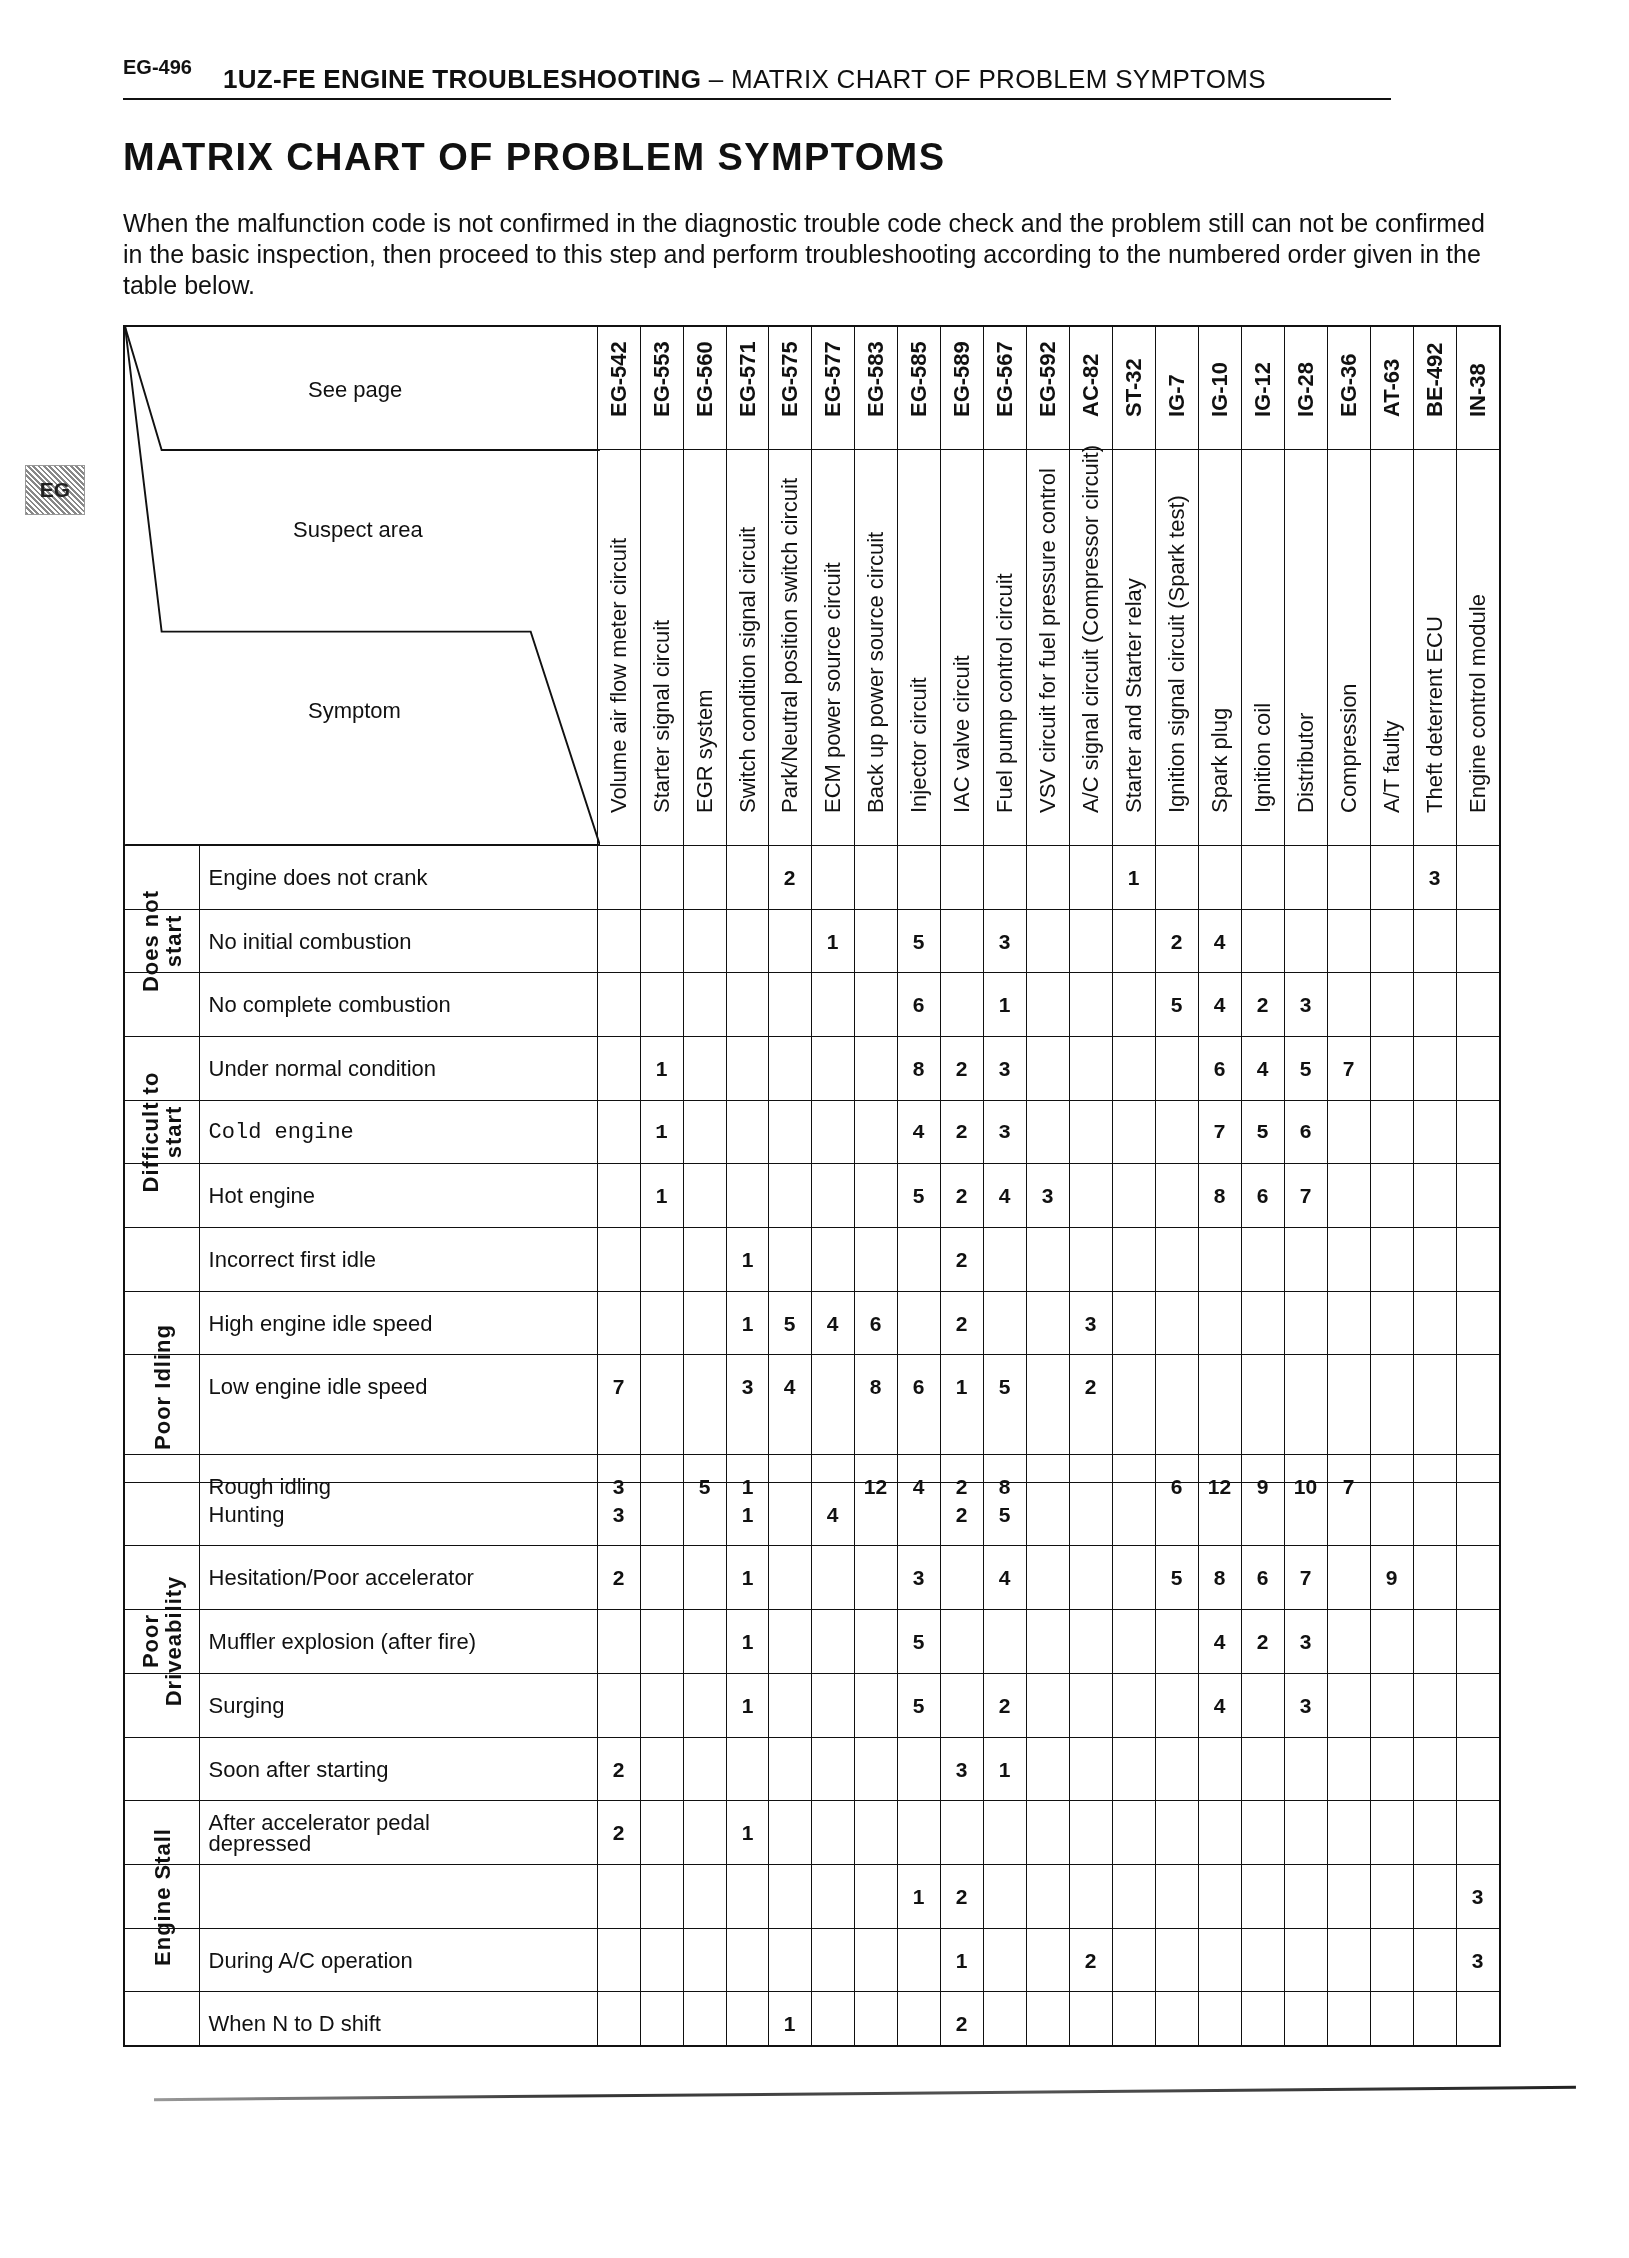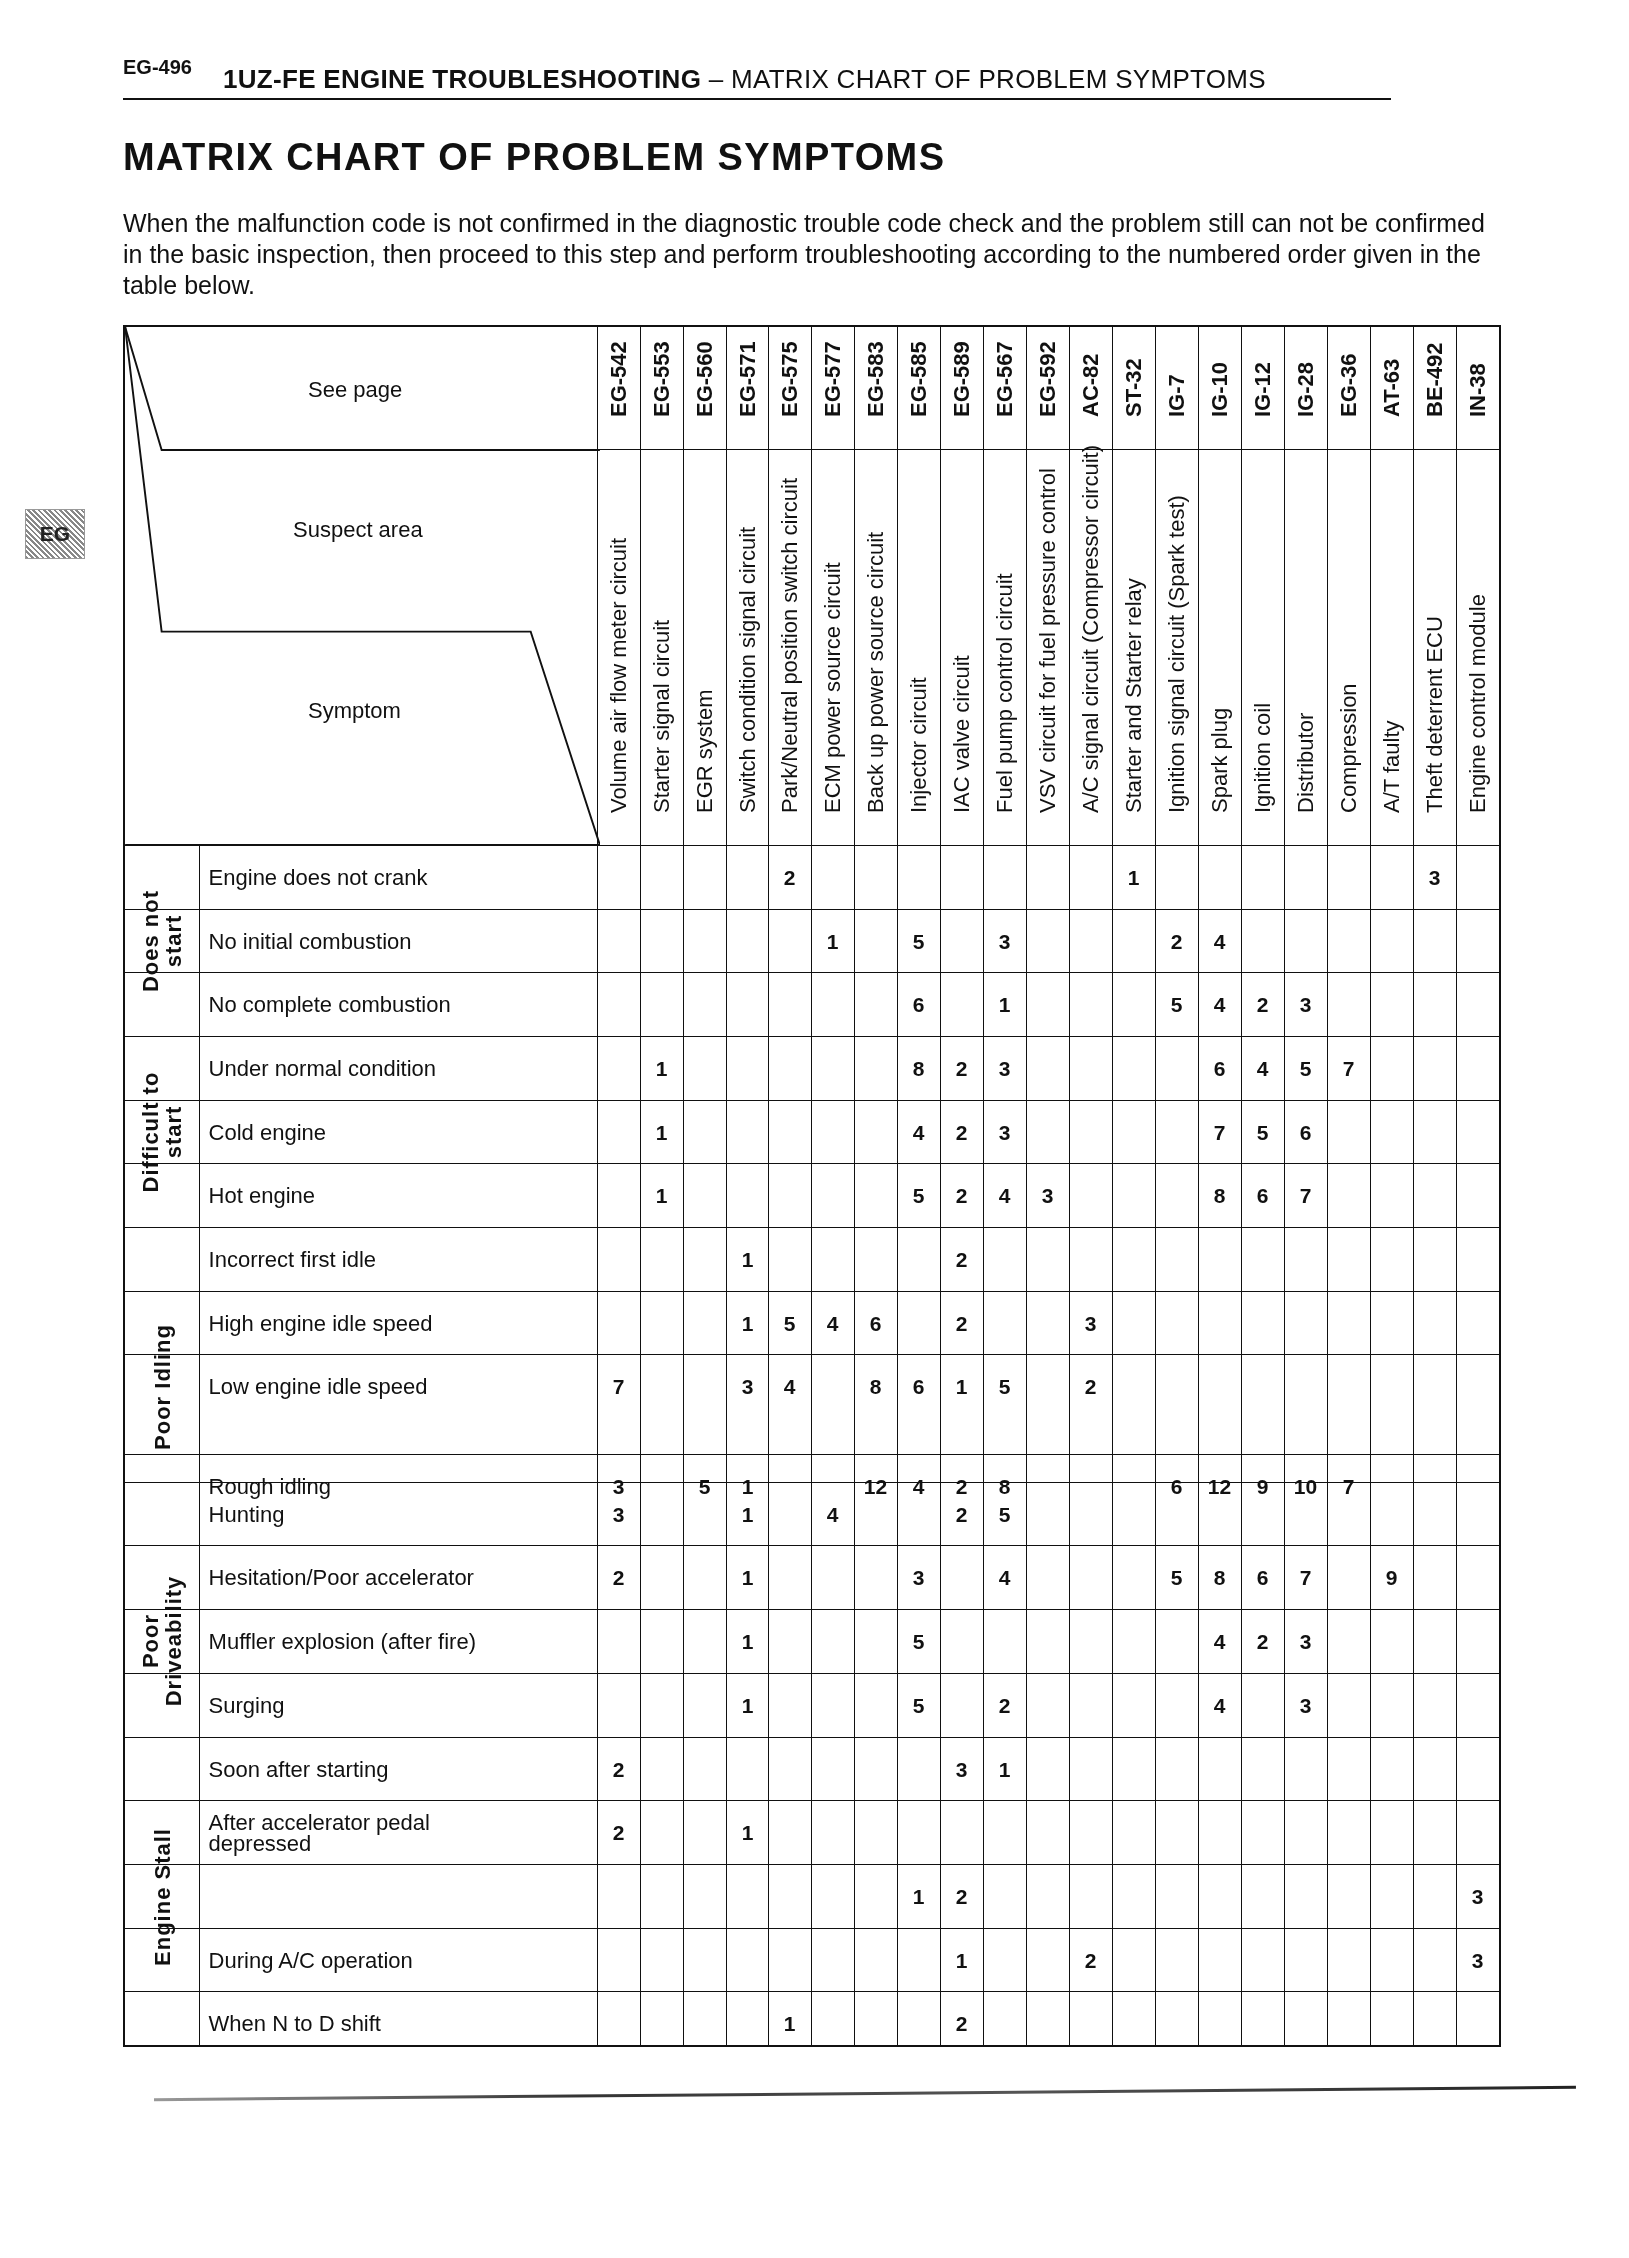--- a/index.html
+++ b/index.html
@@ -3,21 +3,21 @@
 <meta charset="utf-8">
 <style>
   html, body { margin:0; padding:0; background:#fff; }
   body { width:1629px; height:2259px; position:relative; overflow:hidden; font-family:"Liberation Sans", sans-serif; color:#111; }
   .running-head { position:absolute; left:123px; top:56px; width:1268px; height:42px; border-bottom:2.9px solid #111; }
   .page-num { position:absolute; left:0; top:0; font-size:20px; font-weight:bold; }
   .run-title { position:absolute; left:100px; top:7.7px; font-size:26px; letter-spacing:0.3px; }
   .run-title b { font-weight:bold; }
   .main-title { position:absolute; left:123px; top:136px; font-size:38px; font-weight:bold; letter-spacing:1.4px; }
   .intro { position:absolute; left:123px; top:208px; width:1383px; font-size:25px; line-height:31px; }
-  .side-tab { position:absolute; left:25px; top:465px; width:58px; height:48px; background:repeating-linear-gradient(45deg,#888 0 1.9px,#fff 1.9px 3.8px); border:1px solid #999; font-size:21px; font-weight:bold; display:flex; align-items:center; justify-content:center; color:#222;margin-top:44px; }
+  .side-tab { position:absolute; left:25px; top:465px; width:58px; height:48px; background:repeating-linear-gradient(45deg,#888 0 1.9px,#fff 1.9px 3.8px); border:1px solid #999; font-size:21px; font-weight:bold; display:flex; align-items:center; justify-content:center; color:#222; }
 
   .tbl { position:absolute; left:123px; top:325px; width:1378px; height:1722px; border:2.9px solid #111; box-sizing:border-box; }
   .hdr-label { position:absolute; font-size:22px; }
   .col { position:absolute; top:0; border-left:1.9px solid #111; box-sizing:border-box; }
   .col-page { position:absolute; left:0; width:100%; height:123px; border-bottom:1.9px solid #111; box-sizing:border-box; }
   .col-page span, .col-area span { position:absolute; left:50%; bottom:5.8px; transform-origin:0 0; transform:rotate(-90deg) translateY(-50%); white-space:nowrap; font-size:22px; }
   .col-page span { font-weight:bold; }
   .col-area { position:absolute; left:0; top:123px; width:100%; height:395px; }
   .row { position:absolute; left:0; width:100%; border-top:1.9px solid #111; box-sizing:border-box; }
   .symptom-name { position:absolute; left:74px; top:0; height:100%; display:flex; align-items:center; padding-left:9.6px; font-size:22px; line-height:21px; }
@@ -307,21 +307,21 @@
       <div class="cell" style="left: 987px; width: 43px;"></div>
       <div class="cell" style="left: 1030px; width: 43px;"></div>
       <div class="cell" style="left: 1073px; width: 43px;">6</div>
       <div class="cell" style="left: 1116px; width: 43px;">4</div>
       <div class="cell" style="left: 1159px; width: 43px;">5</div>
       <div class="cell" style="left: 1202px; width: 43px;">7</div>
       <div class="cell" style="left: 1245px; width: 43px;"></div>
       <div class="cell" style="left: 1288px; width: 43px;"></div>
       <div class="cell" style="left: 1331px; width: 43px;"></div>
     </div>
-    <div class="row" style="top: 773px; height: 64px;">
+    <div class="row" style="top: 773px; height: 64px; font-family: Liberation Mono, monospace;">
       <div class="symptom-name" style="white-space: pre-line;">Cold engine</div>
       <div class="cell" style="left: 472px; width: 43px;"></div>
       <div class="cell" style="left: 515px; width: 43px;">1</div>
       <div class="cell" style="left: 558px; width: 43px;"></div>
       <div class="cell" style="left: 601px; width: 43px;"></div>
       <div class="cell" style="left: 643px; width: 43px;"></div>
       <div class="cell" style="left: 686px; width: 43px;"></div>
       <div class="cell" style="left: 729px; width: 43px;"></div>
       <div class="cell" style="left: 772px; width: 43px;">4</div>
       <div class="cell" style="left: 815px; width: 43px;">2</div>

